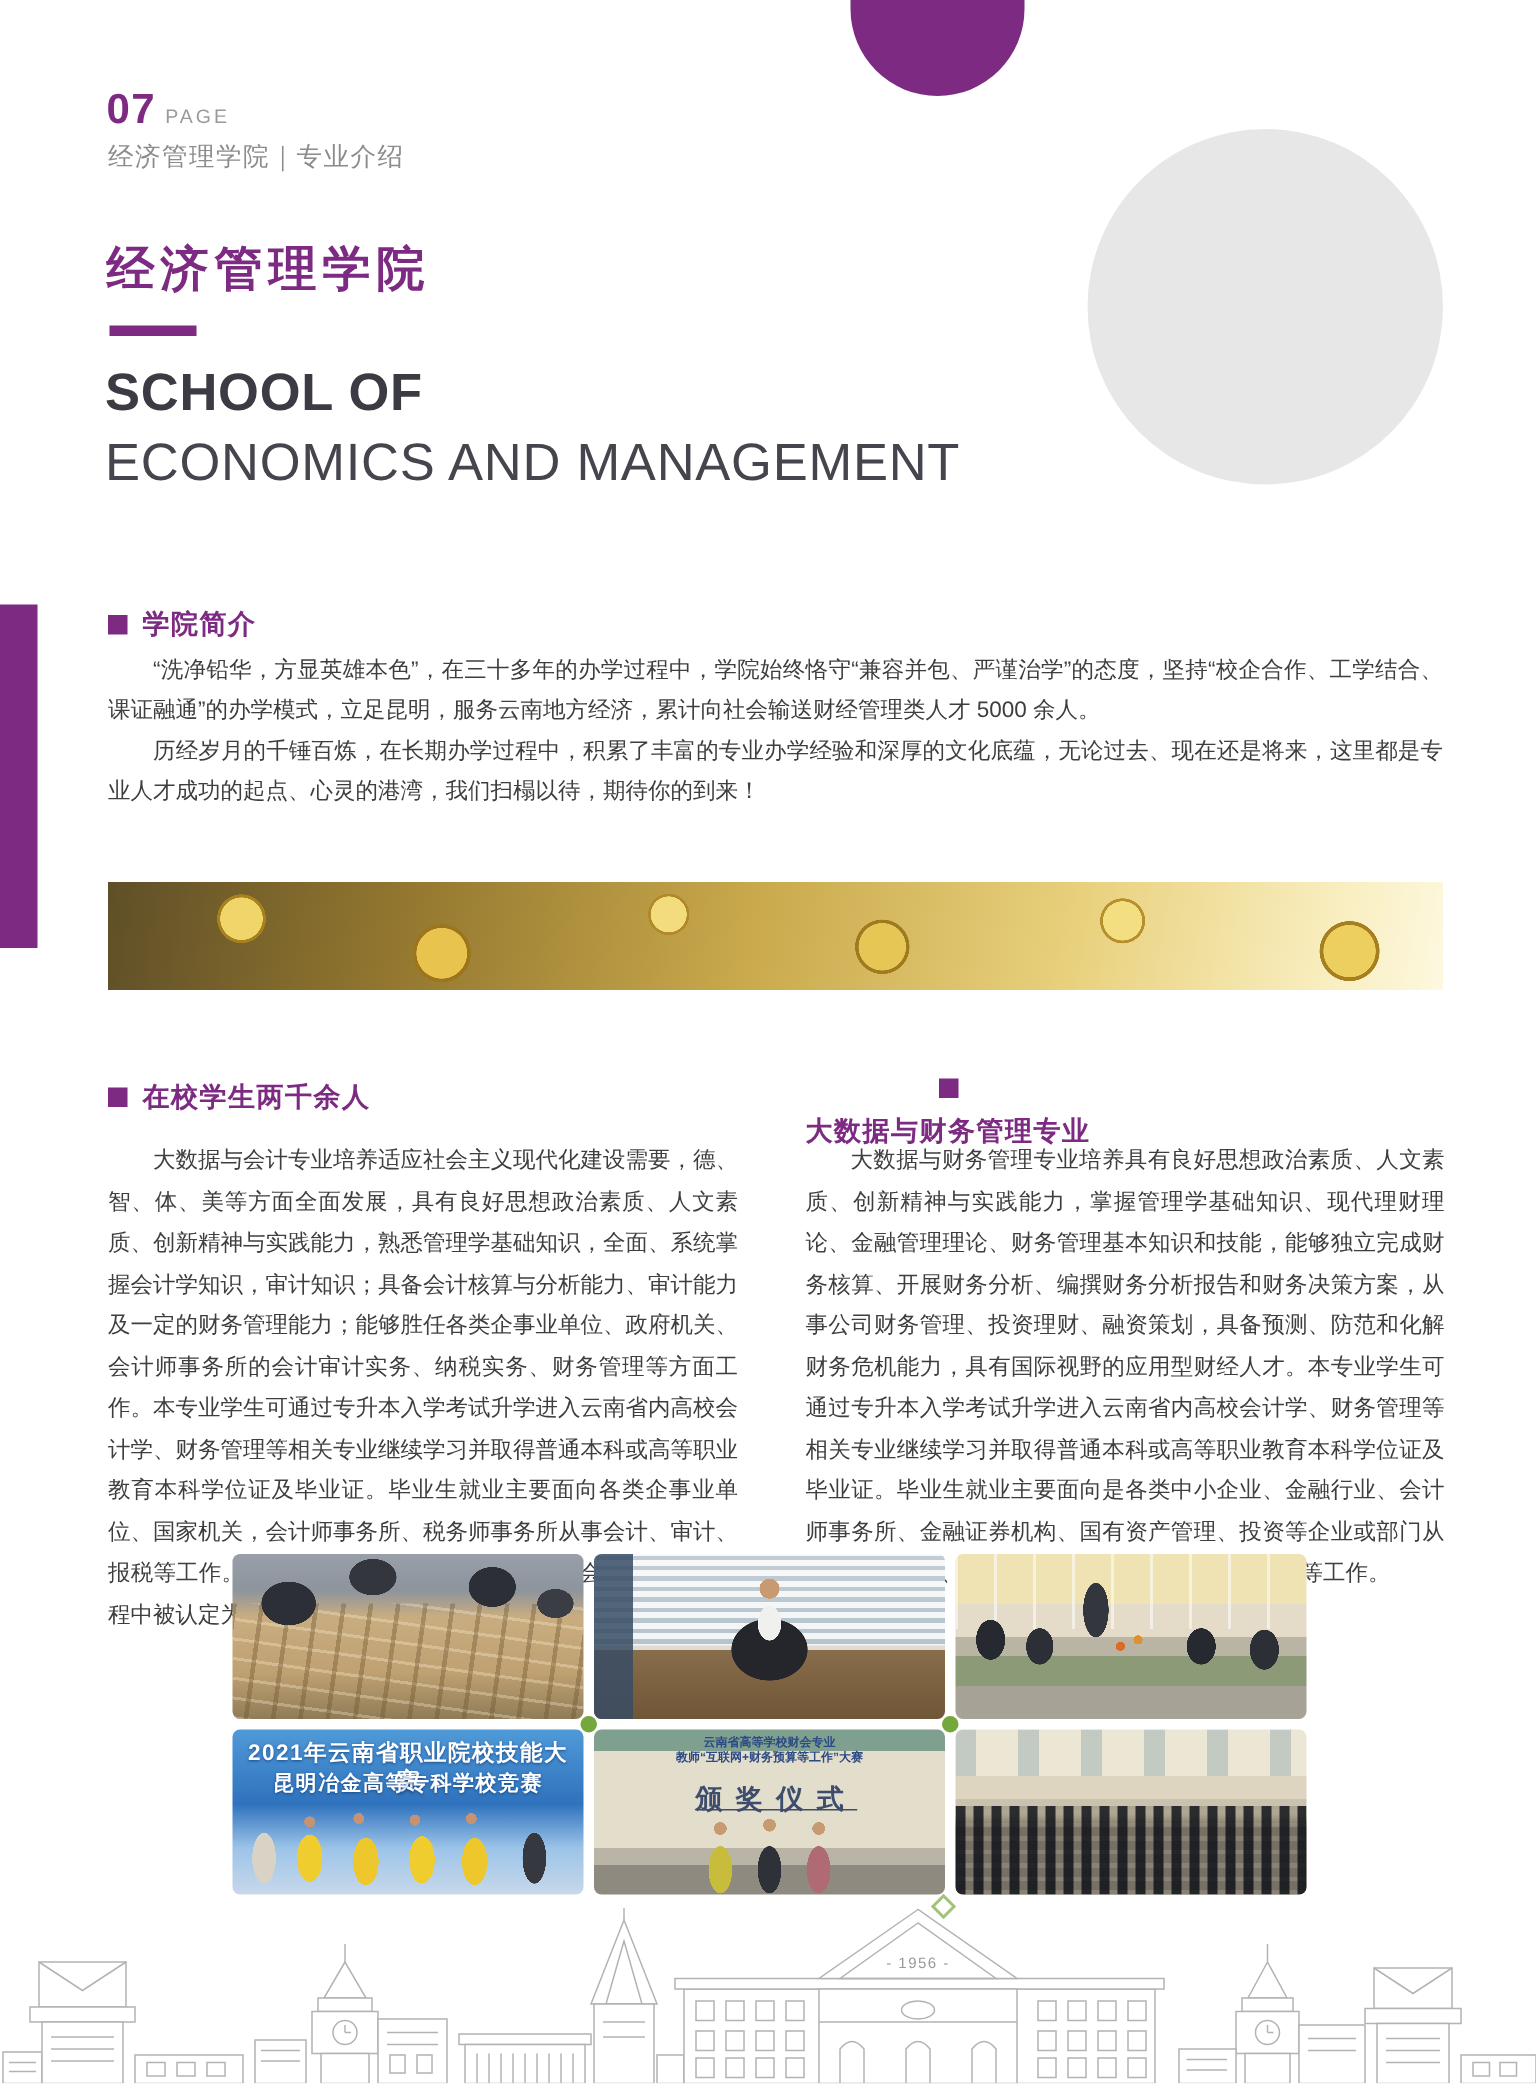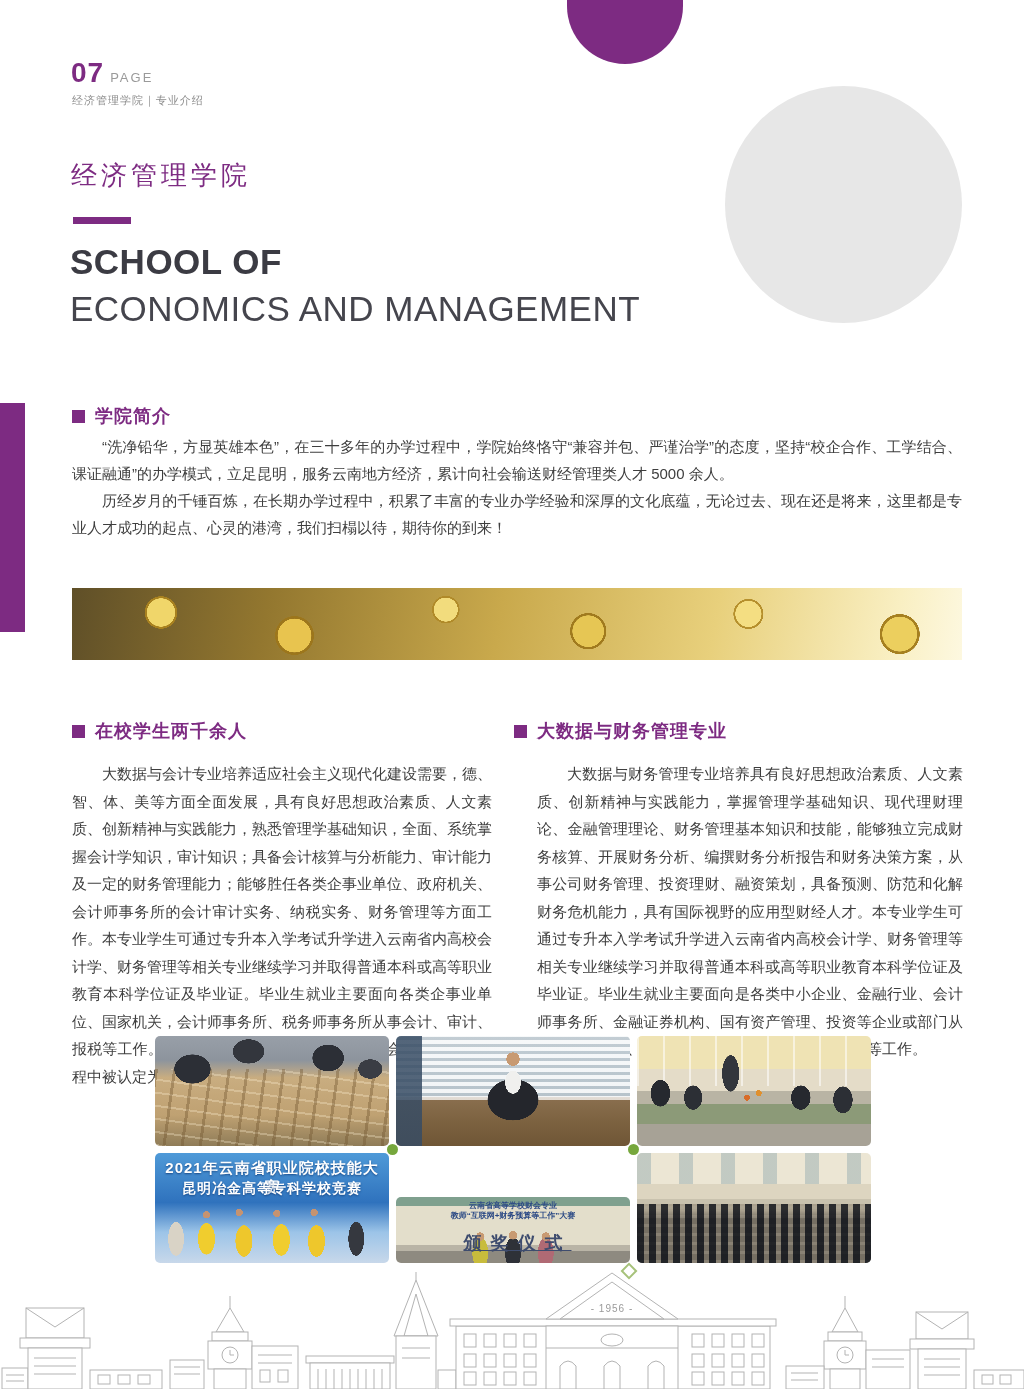--- a/index.html
+++ b/index.html
@@ -12,36 +12,36 @@
   .half-circle { left:567px; top:0; width:116px; height:64px;
     border-radius:0 0 62px 62px; background:#7d2b82; }
   .gray-circle { left:725px; top:86px; width:237px; height:237px;
     border-radius:50%; background:#e7e7e7; }
   .left-tab { left:0; top:403px; width:25px; height:229px; background:#7d2b82; }
 
   
   .pagenum-row { left:71px; top:57px; display:flex; align-items:baseline; }
   .pagenum { font-size:28px; font-weight:800; color:#7d2b82; letter-spacing:1px; }
   .pagelabel { font-size:13px; color:#9a9a9a; letter-spacing:2px; margin-left:6px; }
-  .breadcrumb { left:72px; top:93px; font-size:11px; color:#8c8c8c; letter-spacing:1px; }
-
-  
-  .title-cn { left:71px; top:158px; font-size:26px; font-weight:400;
+  .breadcrumb { left:72px; top:93px; font-size:17px; color:#8c8c8c; letter-spacing:1px; }
+
+  
+  .title-cn { left:71px; top:158px; font-size:32px; font-weight:700;
     color:#7d2b82; letter-spacing:4px; }
   .title-bar { left:73px; top:217px; width:58px; height:7px; background:#7d2b82; }
   .title-en1 { left:70px; top:242px; font-size:35px; font-weight:800; color:#3b3b43; letter-spacing:0.5px; }
   .title-en2 { left:70px; top:289px; font-size:35px; font-weight:400; color:#45454d; letter-spacing:0.5px; }
 
   
   .sec-head { display:flex; align-items:center; gap:10px;
     font-size:18px; font-weight:700; color:#7d2b82; letter-spacing:1px; }
   .bullet { width:13px; height:13px; background:#7d2b82; flex:0 0 auto; }
   .sec-intro { left:72px; top:404px; }
   .sec-major1 { left:72px; top:719px; }
-  .sec-major2 { left:514px; top:719px; }
+  .sec-major2 { left:537px; top:719px;flex-direction:column; }
 
   
   .intro-text { left:72px; top:433px; width:890px; font-size:15px; line-height:27px;
     color:#3e3e3e; text-align:justify; }
   .intro-text p { margin:0; text-indent:2em; }
   .major-body { font-size:15px; line-height:27.5px; color:#3e3e3e;
     text-align:justify; text-indent:2em; }
   .major1-body { left:72px; top:760px; width:420px; }
   .major2-body { left:537px; top:760px; width:426px; }
 
@@ -105,21 +105,21 @@
       radial-gradient(ellipse 14px 26px at 38% 80%, #eec72c 0 60%, transparent 61%),
       radial-gradient(ellipse 14px 26px at 54% 79%, #f0cd2e 0 60%, transparent 61%),
       radial-gradient(ellipse 14px 26px at 69% 80%, #eec72c 0 60%, transparent 61%),
       radial-gradient(ellipse 13px 28px at 9% 78%, #d9d3c6 0 60%, transparent 61%),
       radial-gradient(ellipse 13px 28px at 86% 78%, #35383f 0 60%, transparent 61%); }
   .banner-line { position:absolute; left:4px; right:4px; text-align:center;
     color:#ffffff; font-weight:700; text-shadow:0 1px 2px rgba(18,62,122,.85); z-index:2; }
   .banner-line.l1 { top:6px; font-size:15px; letter-spacing:1px; }
   .banner-line.l2 { top:27px; font-size:14px; letter-spacing:1px; }
 
-  .p5 { background:linear-gradient(180deg,#7fa08e 0 13%,#e3decb 13% 72%,#b9b4a6 72% 82%,#8e8a80 82% 100%);margin-top:44px; }
+  .p5 { background:linear-gradient(180deg,#7fa08e 0 13%,#e3decb 13% 72%,#b9b4a6 72% 82%,#8e8a80 82% 100%); }
   .p5::after { background:
       radial-gradient(circle 7px at 36% 60%, #c89a72 0 60%, transparent 61%),
       radial-gradient(circle 7px at 50% 58%, #c89a72 0 60%, transparent 61%),
       radial-gradient(circle 7px at 64% 60%, #c89a72 0 60%, transparent 61%),
       radial-gradient(ellipse 13px 26px at 36% 85%, #c8bc3c 0 60%, transparent 61%),
       radial-gradient(ellipse 13px 26px at 50% 85%, #2e3138 0 60%, transparent 61%),
       radial-gradient(ellipse 13px 26px at 64% 85%, #b06a74 0 60%, transparent 61%); }
   .award-header { position:absolute; top:4px; left:4px; right:4px; text-align:center;
     font-size:8px; line-height:10px; font-weight:700; color:#2c4a85; z-index:2; }
   .award-title { position:absolute; top:34px; left:0; right:0; text-align:center;

